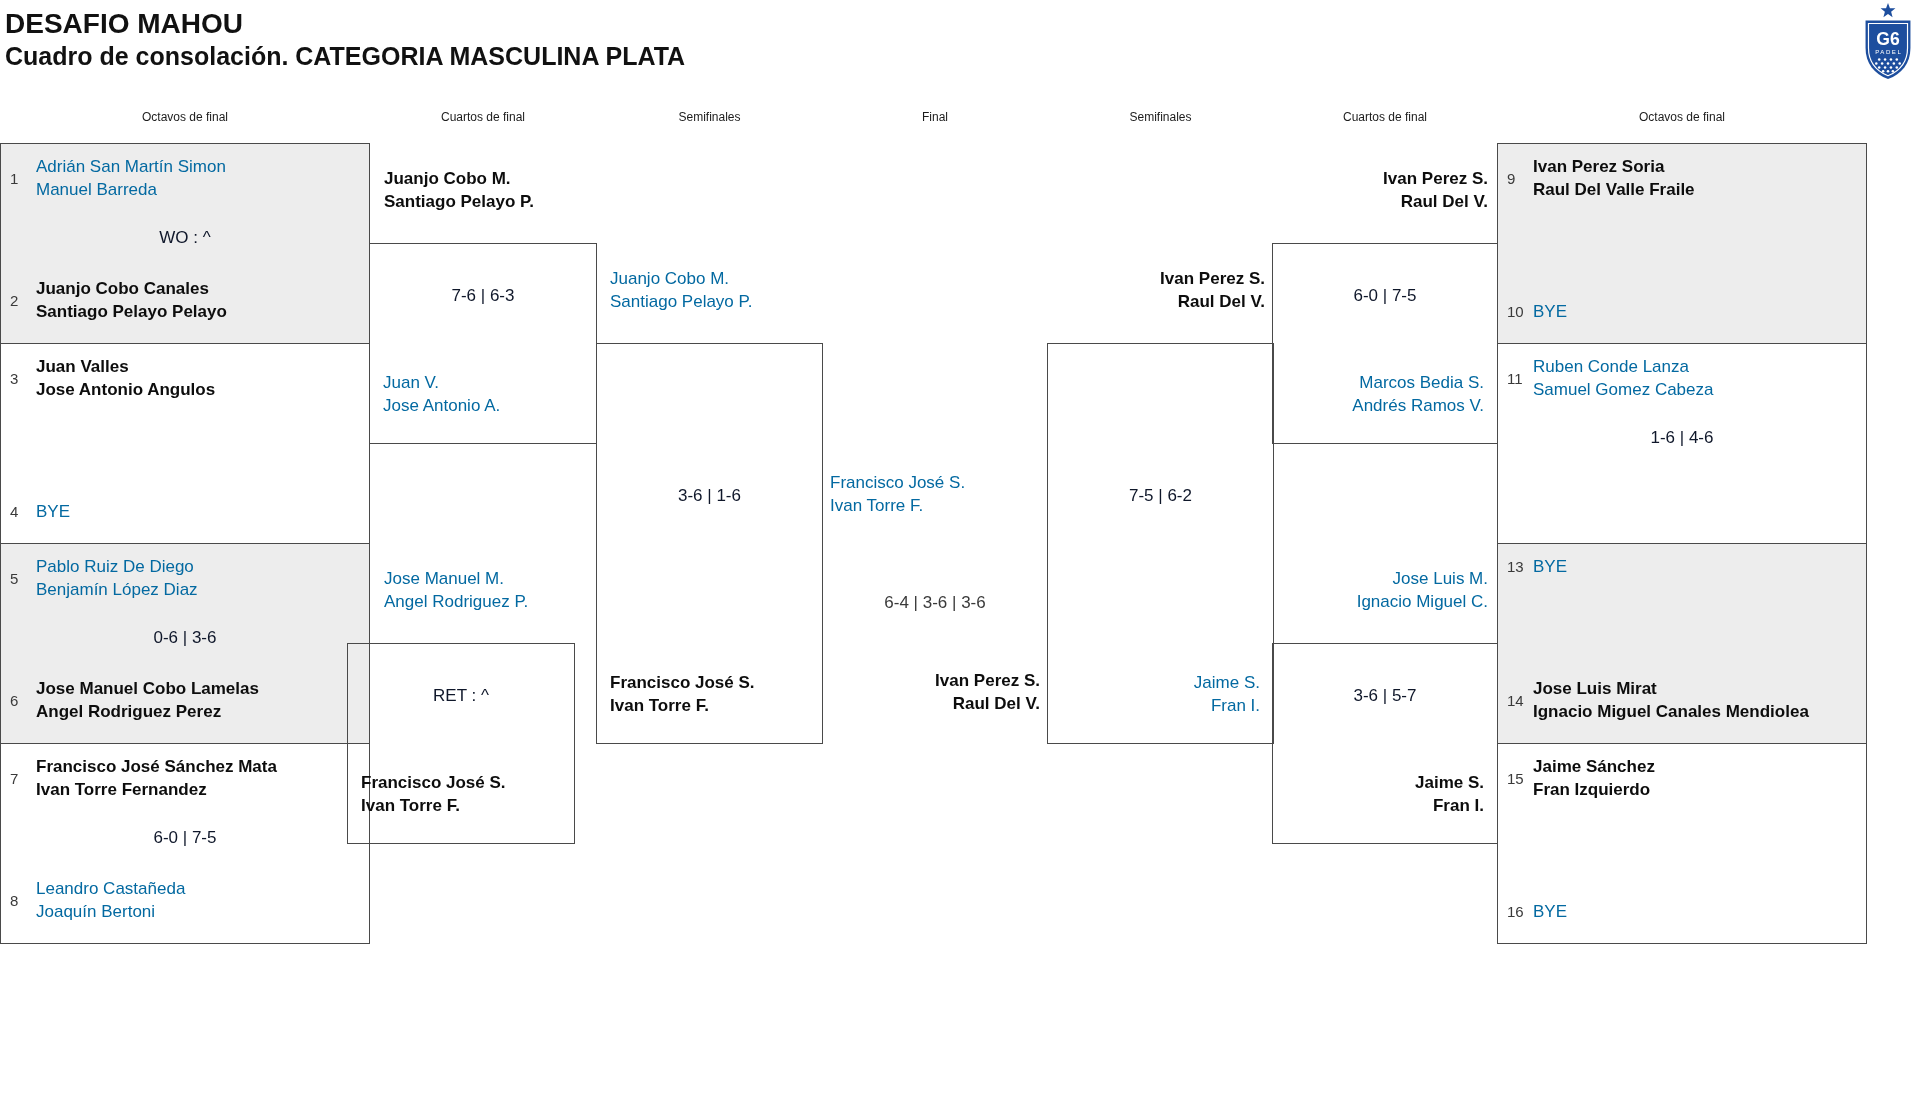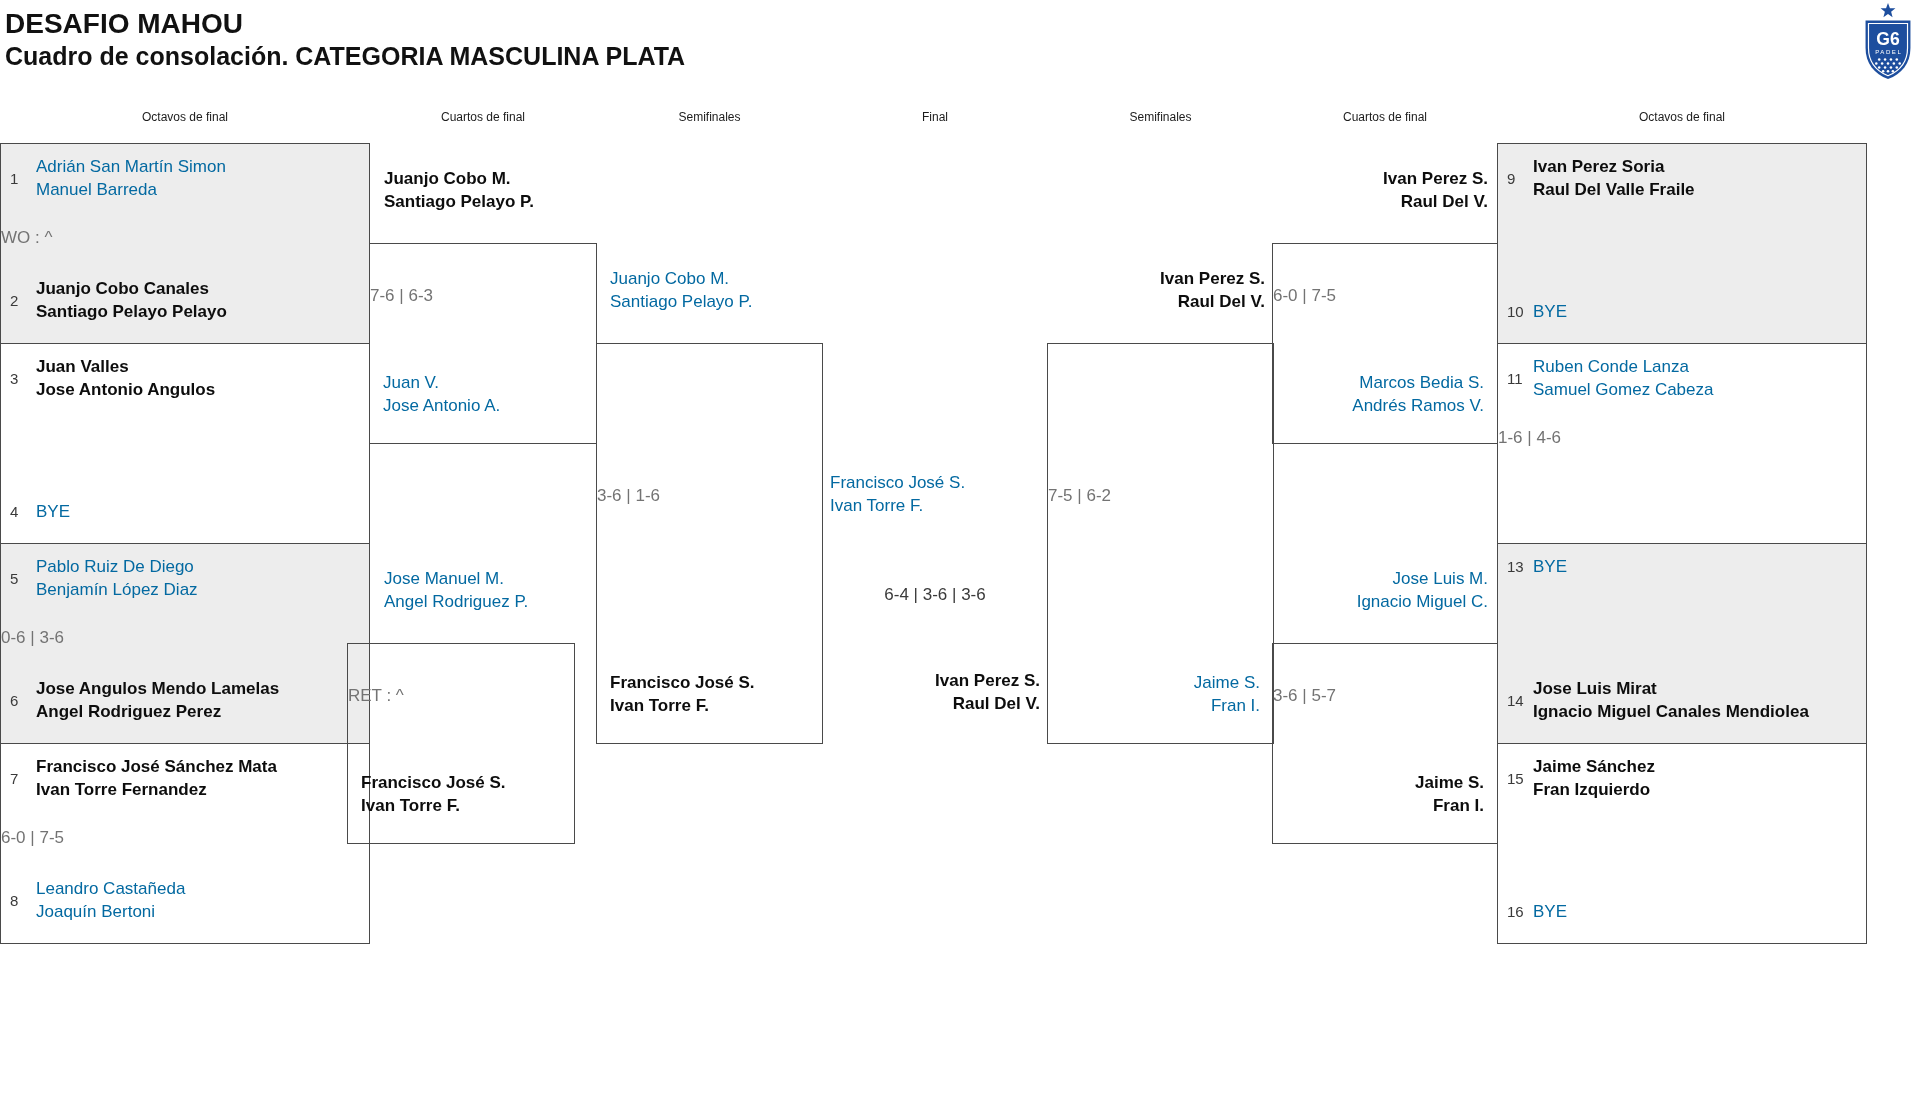--- a/index.html
+++ b/index.html
@@ -14,28 +14,28 @@
   .rh{position:absolute;top:110px;font-size:12px;color:#1c1c1c;text-align:center;}
   .box{position:absolute;border:1px solid #4a4a4a;box-sizing:border-box;background:transparent;}
   .box.gray{background:#ededed;}
   .box.white{background:#ffffff;}
   .prow{position:absolute;left:9px;right:6px;display:flex;align-items:center;gap:7px;}
   .prow.top{top:11px;}
   .prow.bottom{bottom:20px;}
   .seed{min-width:19px;font-size:15px;color:#3a3a3a;flex:0 0 auto;}
   .n{display:block;font-size:17px;line-height:23px;color:#0369a1;white-space:nowrap;}
   .w .n{font-weight:700;color:#0d0d0d;}
-  .score{position:absolute;left:0;right:0;text-align:left;font-size:17px;color:#737373;}
+  .score{position:absolute;left:0;right:0;text-align:center;font-size:17px;color:#0f172a;}
   .score.mid{top:50%;transform:translateY(-50%);margin-top:-6px;}
   .score.qf{top:42px;}
   .score.sf{top:142px;}
   .flabel{position:absolute;}
   .pin{position:absolute;left:13px;right:13px;bottom:26px;}
   .r{text-align:right;}
-  .fscore{position:absolute;text-align:center;font-size:17px;color:#3a3a3a;}
+  .fscore{position:absolute;text-align:center;font-size:17px;color:#3a3a3a;margin-top:8px;}
 </style>
 </head>
 <body>
 
 <div class="t1">DESAFIO MAHOU</div>
 <div class="t2">Cuadro de consolación. CATEGORIA MASCULINA PLATA</div>
 
 <svg class="logo" viewBox="0 0 58 84">
   <polygon fill="#1d4e9e" points="29,1 31,6.3 36.6,6.5 32.2,10.1 33.7,15.5 29,12.4 24.3,15.5 25.8,10.1 21.4,6.5 27,6.3"></polygon>
   <path fill="#1d4e9e" d="M6,19 L52,19 L52,47 C52,63 43,73.5 29,79 C15,73.5 6,63 6,47 Z"></path>
@@ -109,21 +109,21 @@
     <span class="seed">5</span>
     <span class="names">
       <span class="n">Pablo Ruiz De Diego</span>
       <span class="n">Benjamín López Diaz</span>
     </span>
   </div>
   <div class="score mid">0-6 | 3-6</div>
   <div class="prow bottom w">
     <span class="seed">6</span>
     <span class="names">
-      <span class="n">Jose Angulos Mendo Lamelas</span>
+      <span class="n">Jose Manuel Cobo Lamelas</span>
       <span class="n">Angel Rodriguez Perez</span>
     </span>
   </div>
 </div>
 
 <div class="box white" style="left:0;top:743px;width:370px;height:201px">
   <div class="prow top w">
     <span class="seed">7</span>
     <span class="names">
       <span class="n">Francisco José Sánchez Mata</span>

